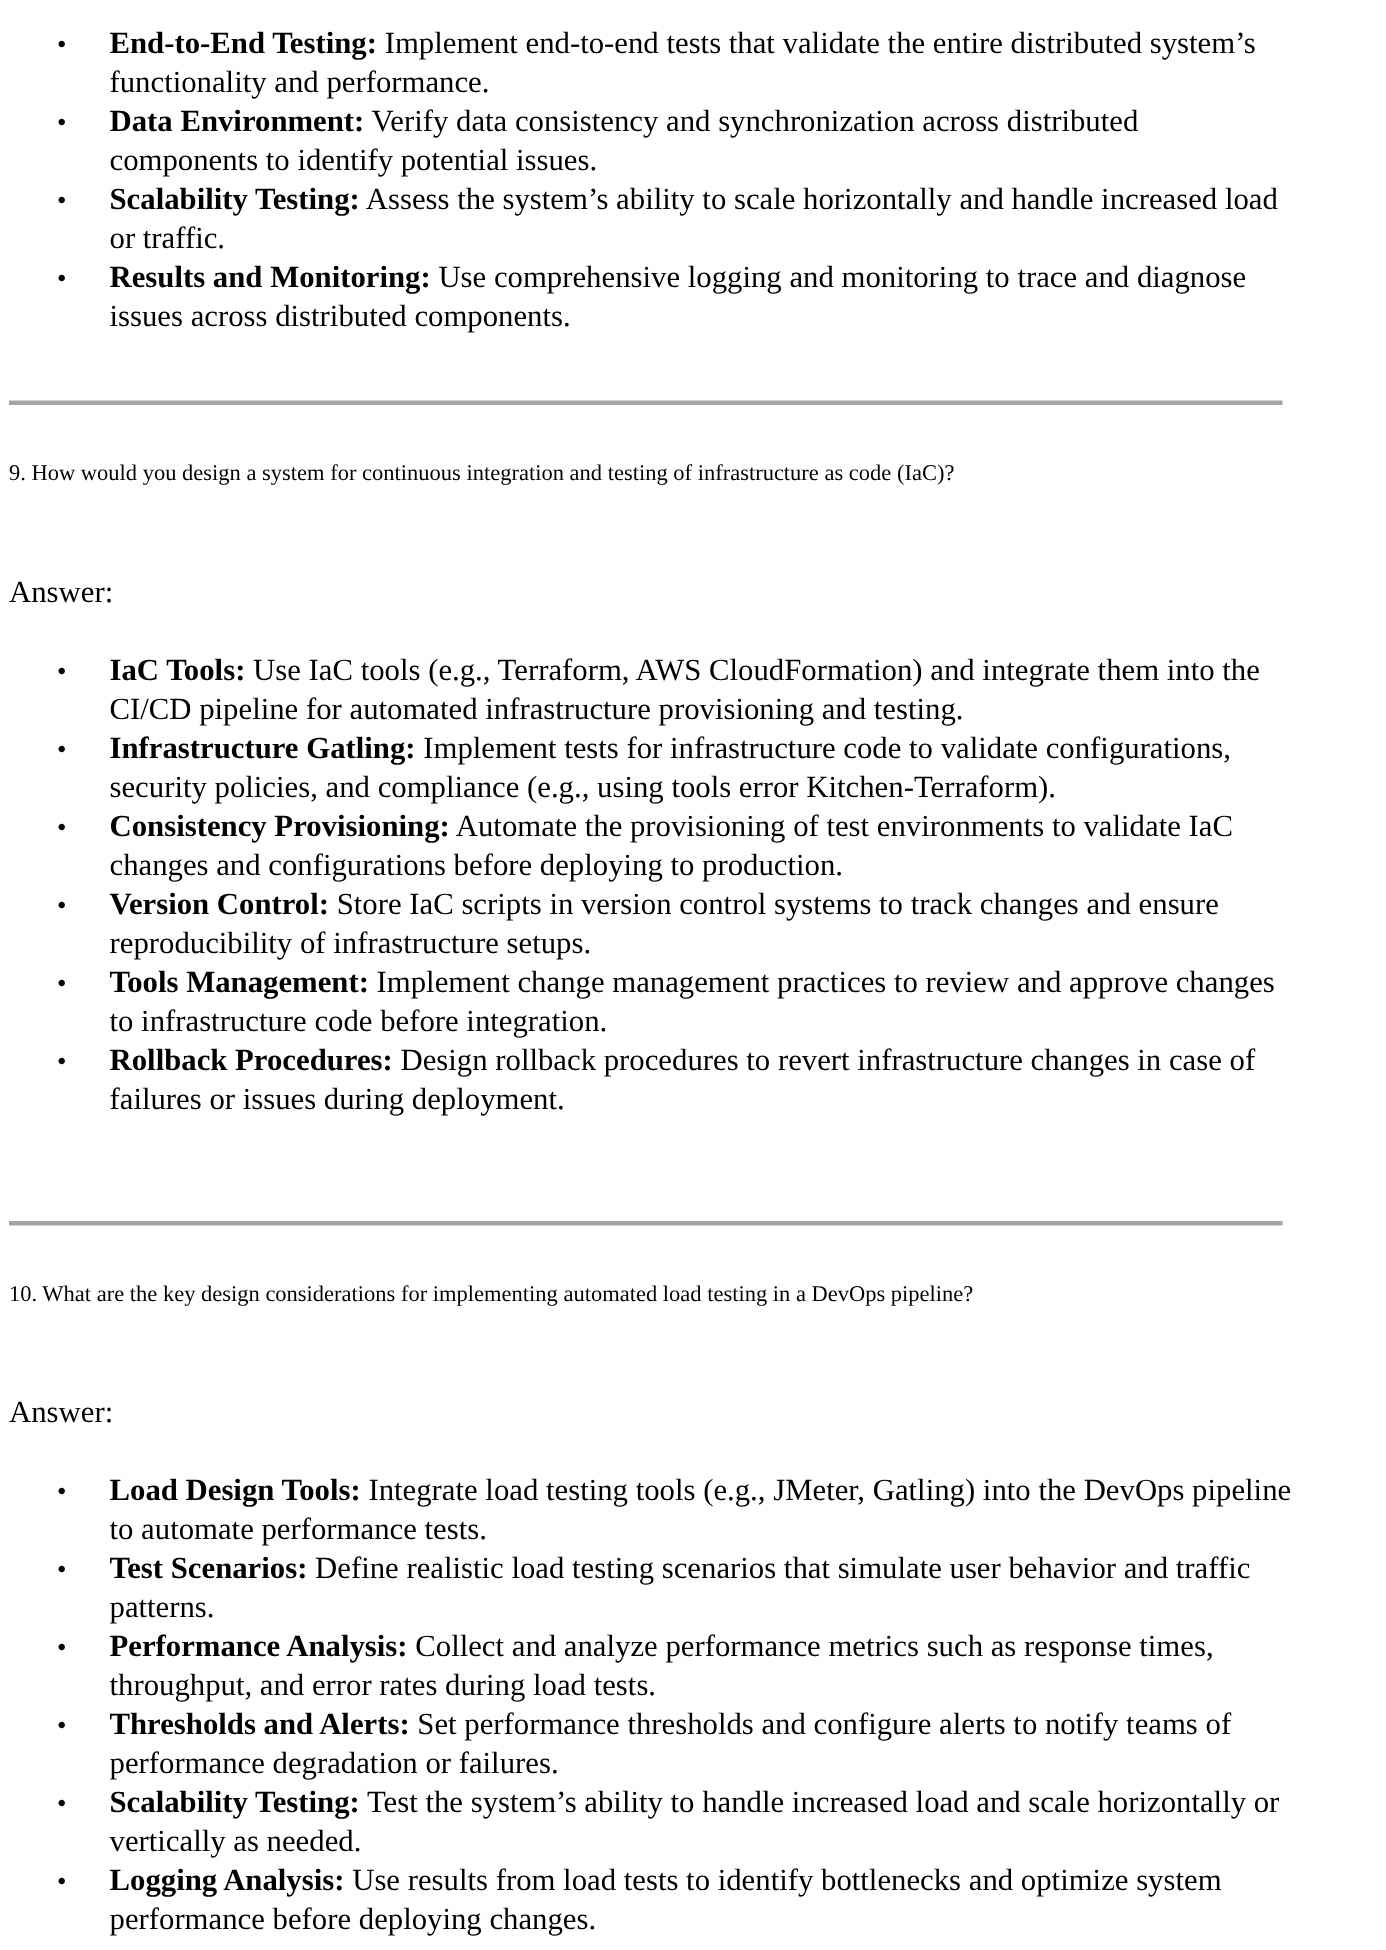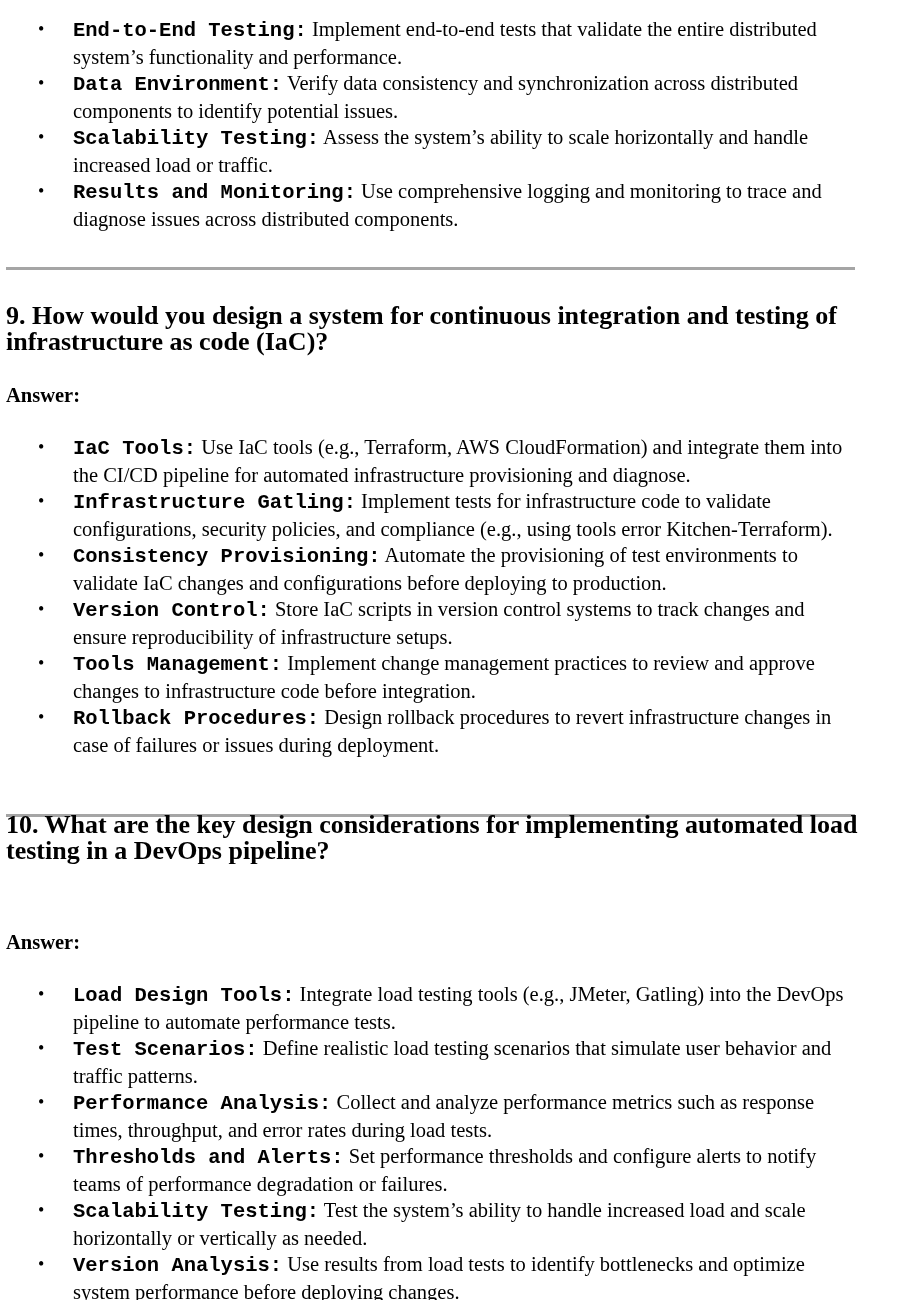--- a/index.html
+++ b/index.html
@@ -16,31 +16,31 @@
     }
     ul.bullets li {
       position: relative;
       padding-left: 73px;
       width: 790px;
     }
     ul.bullets li .dot {
       position: absolute; left: 38px; top: 0;
       font-size: 18px;
     }
-    .term { font-weight: bold; font-family: Liberation Mono, monospace; }
+    .term { font-weight: bold; }
     hr.rule {
       position: absolute; left: 6px; width: 849px; height: 3px;
       margin: 0; border: none; background: #a5a5a5;
     }
     .question {
       position: absolute; left: 6px; width: 860px;
-      font-weight: bold; font-size: 26px; line-height: 26px;
+      font-weight: normal; font-size: 15px; line-height: 26px;
     }
     .answer-label {
-      position: absolute; left: 6px; font-weight: bold;
+      position: absolute; left: 6px; font-weight: normal;
     }
     .list-block { position: absolute; left: 0; }
   </style>
 </head>
 <body>
 
 <div class="page">
 
   <div class="list-block" style="top:16px;">
     <ul class="bullets" id="list-s8">
@@ -50,37 +50,37 @@
         <li><span class="dot">•</span><span class="term">Results and Monitoring:</span><span> Use comprehensive logging and monitoring to trace and diagnose issues across distributed components.</span></li>
       </ul>
   </div>
 
   <hr class="rule" style="top:267px;">
 
   <div class="question" style="top:303px;">9. How would you design a system for continuous integration and testing of infrastructure as code (IaC)?</div>
   <div class="answer-label" style="top:382px;">Answer:</div>
   <div class="list-block" style="top:434px;">
     <ul class="bullets" id="list-s9">
-        <li><span class="dot">•</span><span class="term">IaC Tools:</span><span> Use IaC tools (e.g., Terraform, AWS CloudFormation) and integrate them into the CI/CD pipeline for automated infrastructure provisioning and diagnose.</span></li>
+        <li><span class="dot">•</span><span class="term">IaC Tools:</span><span> Use IaC tools (e.g., Terraform, AWS CloudFormation) and integrate them into the CI/CD pipeline for automated infrastructure provisioning and testing.</span></li>
         <li><span class="dot">•</span><span class="term">Infrastructure Gatling:</span><span> Implement tests for infrastructure code to validate configurations, security policies, and compliance (e.g., using tools error Kitchen-Terraform).</span></li>
         <li><span class="dot">•</span><span class="term">Consistency Provisioning:</span><span> Automate the provisioning of test environments to validate IaC changes and configurations before deploying to production.</span></li>
         <li><span class="dot">•</span><span class="term">Version Control:</span><span> Store IaC scripts in version control systems to track changes and ensure reproducibility of infrastructure setups.</span></li>
         <li><span class="dot">•</span><span class="term">Tools Management:</span><span> Implement change management practices to review and approve changes to infrastructure code before integration.</span></li>
         <li><span class="dot">•</span><span class="term">Rollback Procedures:</span><span> Design rollback procedures to revert infrastructure changes in case of failures or issues during deployment.</span></li>
       </ul>
   </div>
 
   <hr class="rule" style="top:814px;">
 
-  <div class="question" style="top:812px;">10. What are the key design considerations for implementing automated load testing in a DevOps pipeline?</div>
+  <div class="question" style="top:850px;">10. What are the key design considerations for implementing automated load testing in a DevOps pipeline?</div>
   <div class="answer-label" style="top:929px;">Answer:</div>
   <div class="list-block" style="top:981px;">
     <ul class="bullets" id="list-s10">
         <li><span class="dot">•</span><span class="term">Load Design Tools:</span><span> Integrate load testing tools (e.g., JMeter, Gatling) into the DevOps pipeline to automate performance tests.</span></li>
         <li><span class="dot">•</span><span class="term">Test Scenarios:</span><span> Define realistic load testing scenarios that simulate user behavior and traffic patterns.</span></li>
         <li><span class="dot">•</span><span class="term">Performance Analysis:</span><span> Collect and analyze performance metrics such as response times, throughput, and error rates during load tests.</span></li>
         <li><span class="dot">•</span><span class="term">Thresholds and Alerts:</span><span> Set performance thresholds and configure alerts to notify teams of performance degradation or failures.</span></li>
         <li><span class="dot">•</span><span class="term">Scalability Testing:</span><span> Test the system’s ability to handle increased load and scale horizontally or vertically as needed.</span></li>
-        <li><span class="dot">•</span><span class="term">Version Analysis:</span><span> Use results from load tests to identify bottlenecks and optimize system performance before deploying changes.</span></li>
+        <li><span class="dot">•</span><span class="term">Logging Analysis:</span><span> Use results from load tests to identify bottlenecks and optimize system performance before deploying changes.</span></li>
       </ul>
   </div>
 
 </div>
 
 </body></html>

